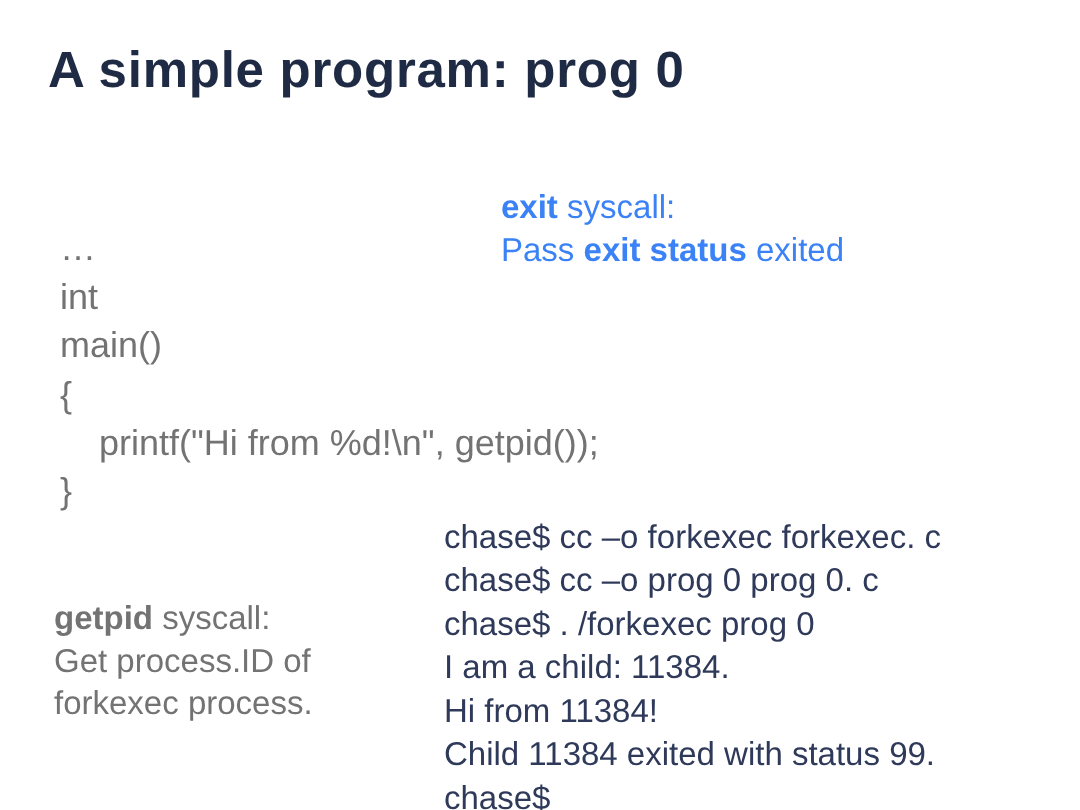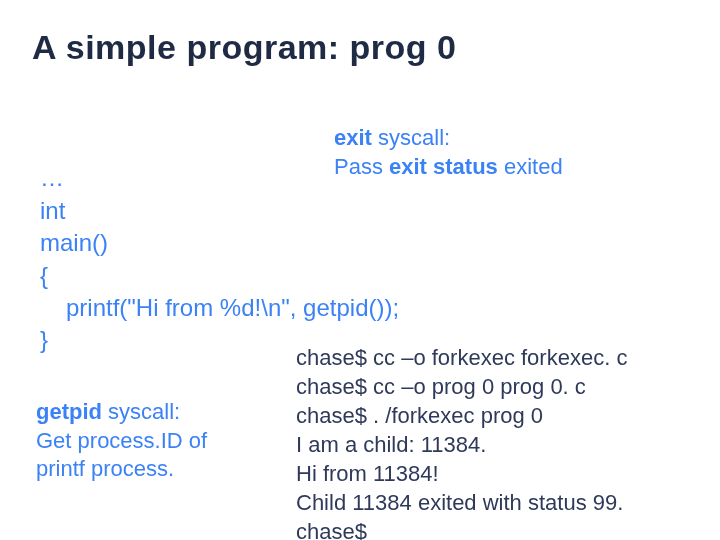--- a/index.html
+++ b/index.html
@@ -21,48 +21,48 @@
     position: absolute;
     top: 28px;
     left: 32px;
     font-size: 34px;
     font-weight: 700;
     color: #1f2a44;
     letter-spacing: 0.5px;
   }
   .code {
     position: absolute;
-    top: 130px;
+    top: 118px;
     left: 40px;
     width: 420px;
     font-size: 24px;
     line-height: 1.35;
     white-space: pre;
-    color: #3b82f6;
+    color: #737373;
   }
   .code .bold { font-weight: 700; }
   .indent { margin-left: 26px; display: block; }
   .exit-note {
     position: absolute;
     top: 124px;
     left: 334px;
     width: 360px;
     font-size: 22px;
     line-height: 1.3;
     color: #3b82f6;
   }
   .exit-note .b { font-weight: 700; }
   .getpid-note {
     position: absolute;
     top: 398px;
     left: 36px;
     width: 230px;
     font-size: 22px;
     line-height: 1.3;
-    color: #3b82f6;
+    color: #737373;
   }
   .getpid-note .b { font-weight: 700; }
   .terminal {
     position: absolute;
     top: 314px;
     left: 296px;
     width: 420px;
     font-size: 22px;
     line-height: 1.32;
     color: #2f3a5a;
@@ -85,21 +85,21 @@
   </div>
 
   <div class="exit-note">
     <div><span class="b">exit</span><span> syscall:</span></div>
     <div><span>Pass </span><span class="b">exit status</span><span> exited</span></div>
   </div>
 
   <div class="getpid-note">
     <div><span class="b">getpid</span><span> syscall:</span></div>
     <div>Get process.ID of</div>
-    <div>printf process.</div>
+    <div>forkexec process.</div>
   </div>
 
   <div class="terminal">
 <span>chase$ cc –o forkexec forkexec. c</span>
 <span>chase$ cc –o prog 0 prog 0. c</span>
 <span>chase$ . /forkexec prog 0</span>
 <span>I am a child: 11384.</span>
 <span>Hi from 11384!</span>
 <span>Child 11384 exited with status 99.</span>
 <span>chase$</span>

